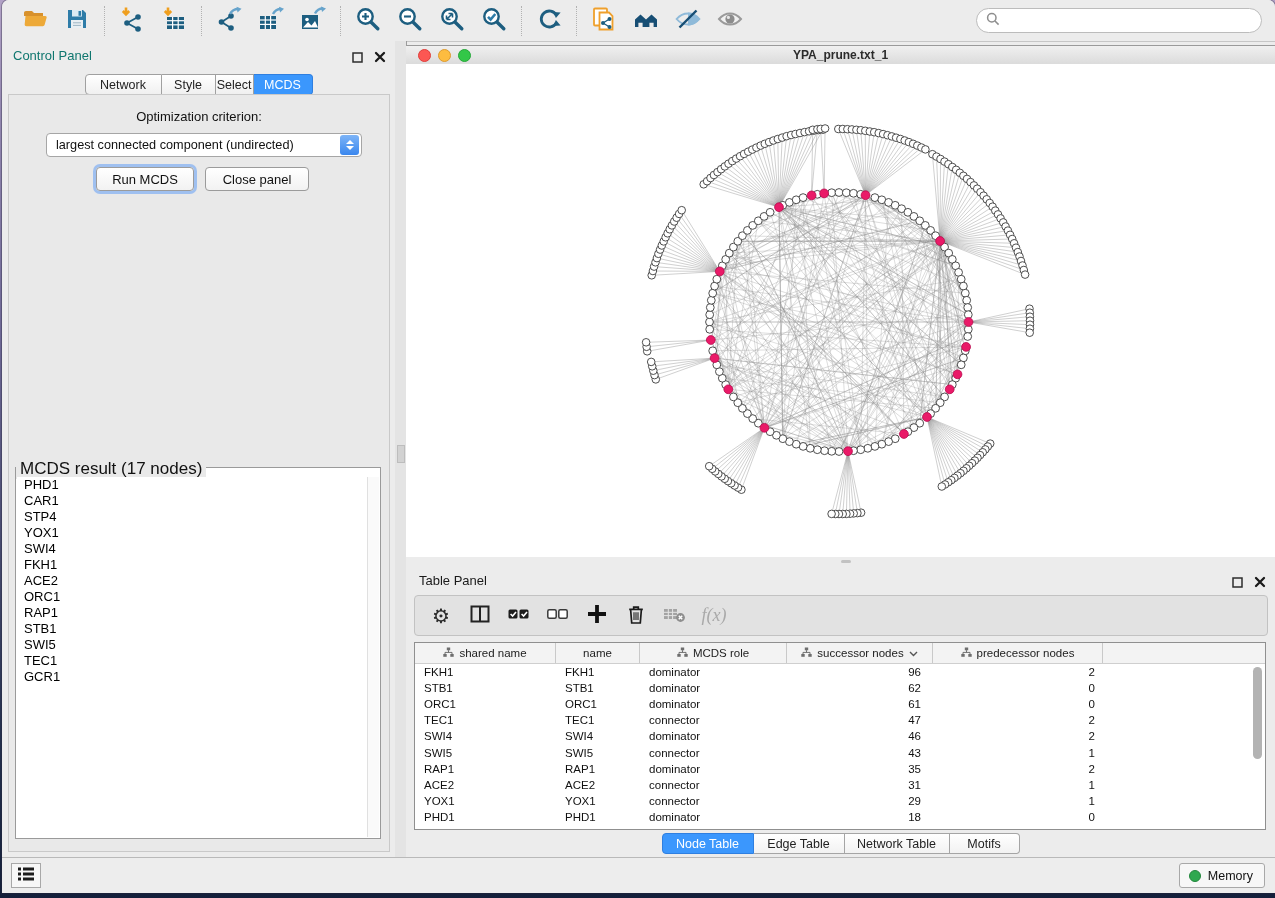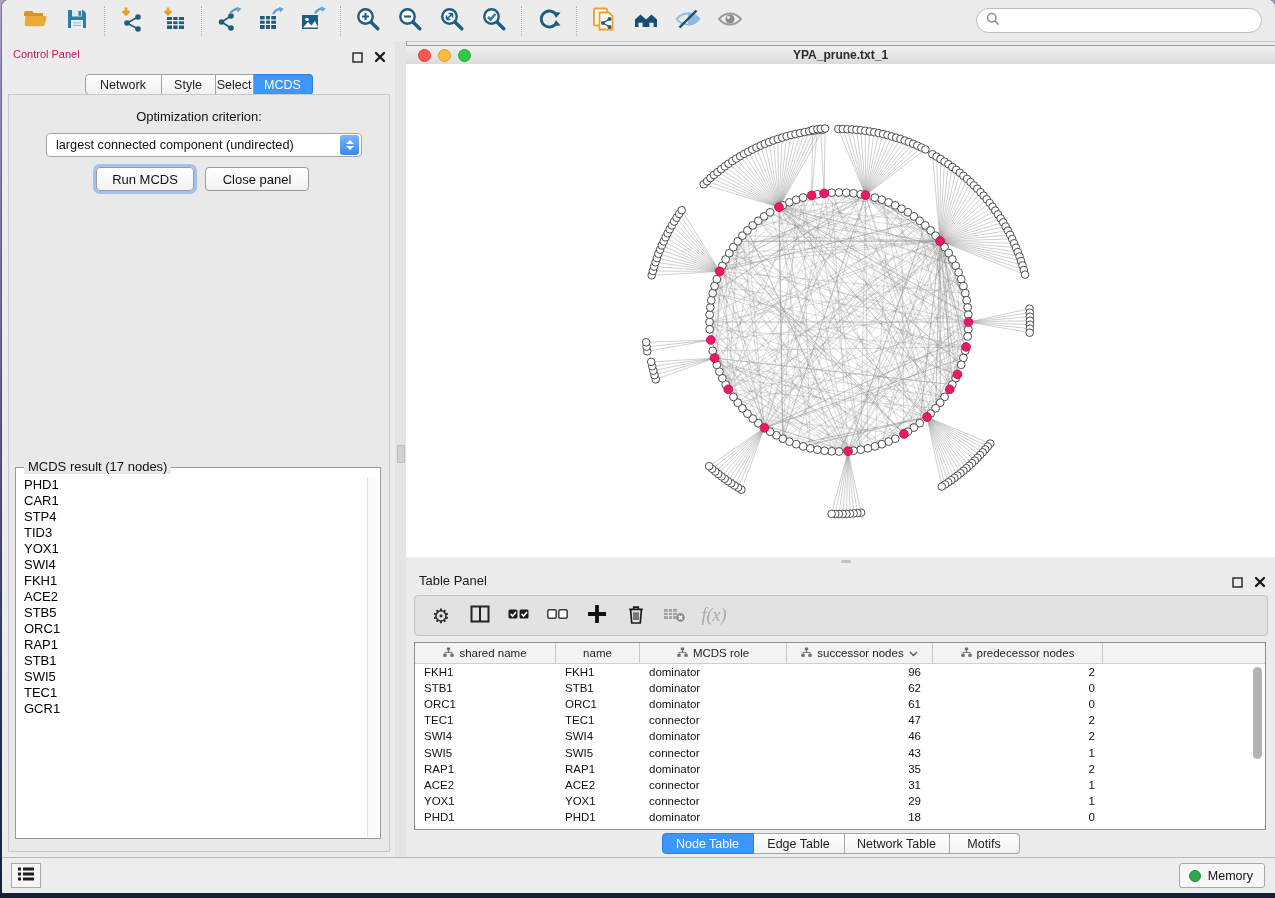--- a/index.html
+++ b/index.html
@@ -15,21 +15,21 @@
            display:flex;align-items:center;padding:0 6px;}
   .tgroup{display:flex;align-items:center;gap:6px;padding:0 9px;}
   .tsep{width:0;height:30px;border-left:1px dotted #b2b2b2;}
   .tbtn{width:36px;height:32px;display:flex;align-items:center;justify-content:center;}
   .search{position:absolute;right:13px;top:8px;width:286px;height:25px;background:#fff;
           border:1px solid #bcbcbc;border-radius:13px;display:flex;align-items:center;padding:0 9px;gap:6px;box-sizing:border-box;}
   .search input{border:none;outline:none;flex:1;font-size:12px;background:transparent;font-family:"Liberation Sans",sans-serif;}
 
   
   .left-panel{position:absolute;left:0;top:41px;width:393px;bottom:35px;background:#ececec;}
-  .lp-title{position:absolute;left:11px;top:7px;font-size:11px;color:#be185d;}
+  .lp-title{position:absolute;left:11px;top:7px;font-size:13px;color:#0f766e;}
   .lp-icons{position:absolute;right:9px;top:8px;display:flex;gap:11px;align-items:center;}
   .seg-row{position:absolute;top:33px;left:50%;transform:translateX(-50%);display:flex;height:21px;}
   .seg{border:1px solid #a0a0a0;border-left:none;background:linear-gradient(#ffffff,#f0f0f0);
        font-size:12.5px;color:#222;display:flex;align-items:center;justify-content:center;box-sizing:border-box;}
   .seg:first-child{border-left:1px solid #a0a0a0;border-radius:4px 0 0 4px;}
   .seg:last-child{border-radius:0 4px 4px 0;}
   .seg.sel{background:#3b97fd;color:#fff;border-color:#2f7fe0;}
   .lp-body{position:absolute;left:6px;right:5px;top:53px;bottom:6px;background:#e9e9e9;border:1px solid #c9c9c9;}
   .opt-label{position:absolute;top:14px;left:0;right:0;text-align:center;font-size:13px;color:#111;}
   .selectbox{position:absolute;left:37px;top:38px;width:316px;height:24px;background:#fff;border:1px solid #a6a6a6;
@@ -38,21 +38,21 @@
   .stepper{width:19px;height:20px;margin-right:2px;border-radius:3px;background:linear-gradient(#7db4f7,#3a87ee);
            display:flex;flex-direction:column;align-items:center;justify-content:center;gap:2px;}
   .stepper i{display:block;width:0;height:0;border-left:4px solid transparent;border-right:4px solid transparent;}
   .stepper .up{border-bottom:4px solid #fff;}
   .stepper .dn{border-top:4px solid #fff;}
   .btn{position:absolute;top:72px;height:24px;background:linear-gradient(#ffffff,#f2f2f2);border:1px solid #9b9b9b;
        border-radius:4px;font-size:13px;color:#111;display:flex;align-items:center;justify-content:center;box-sizing:border-box;}
   .btn.run{left:87px;width:98px;box-shadow:0 0 0 3px rgba(110,165,245,.6);}
   .btn.closep{left:196px;width:104px;}
   .fieldset{position:absolute;left:6px;right:8px;top:372px;bottom:12px;border:1px solid #9a9a9a;background:#fff;}
-  .legend{position:absolute;top:-9px;left:8px;background:#e9e9e9;padding:0 4px;font-size:13px;color:#111;}
+  .legend{position:absolute;top:-9px;left:0;background:#e9e9e9;padding:0 4px;font-size:17px;color:#111;}
   .mcds-list{position:absolute;left:1px;right:12px;top:9px;bottom:1px;background:#fff;overflow:hidden;}
   .mcds-item{height:16px;line-height:16px;font-size:13px;color:#000;padding-left:7px;}
   .mcds-scroll{position:absolute;right:1px;top:9px;bottom:1px;width:11px;background:#fafafa;border-left:1px solid #e0e0e0;}
 
   
   .v-split{position:absolute;left:393px;top:41px;width:11px;bottom:35px;background:#e4e4e4;border-right:1px solid #9c9c9c;}
   .v-split .handle{position:absolute;top:404px;left:2px;width:6px;height:16px;background:#d2d2d2;border:1px solid #bdbdbd;}
   .h-split{position:absolute;left:0;top:516px;right:0;height:9px;background:#ececec;}
   .h-split .dots{position:absolute;left:50%;top:3px;width:10px;height:3px;background:#c2c2c2;border-radius:2px;}
 
@@ -305,26 +305,24 @@
             </span>
       </div>
       <div class="btn run">Run MCDS</div>
       <div class="btn closep">Close panel</div>
       <div class="fieldset">
         <div class="legend">MCDS result (17 nodes)</div>
         <div class="mcds-list" id="mcds-list">
               <div class="mcds-item">PHD1</div>
               <div class="mcds-item">CAR1</div>
               <div class="mcds-item">STP4</div>
-              <div class="mcds-item">TID3</div>
               <div class="mcds-item">YOX1</div>
               <div class="mcds-item">SWI4</div>
               <div class="mcds-item">FKH1</div>
               <div class="mcds-item">ACE2</div>
-              <div class="mcds-item">STB5</div>
               <div class="mcds-item">ORC1</div>
               <div class="mcds-item">RAP1</div>
               <div class="mcds-item">STB1</div>
               <div class="mcds-item">SWI5</div>
               <div class="mcds-item">TEC1</div>
               <div class="mcds-item">GCR1</div>
             </div>
         <div class="mcds-scroll"></div>
       </div>
     </div>

